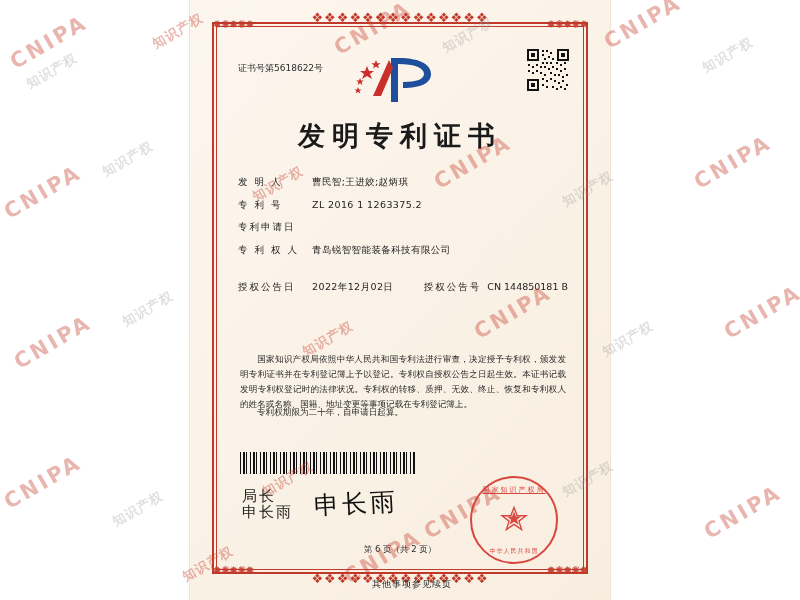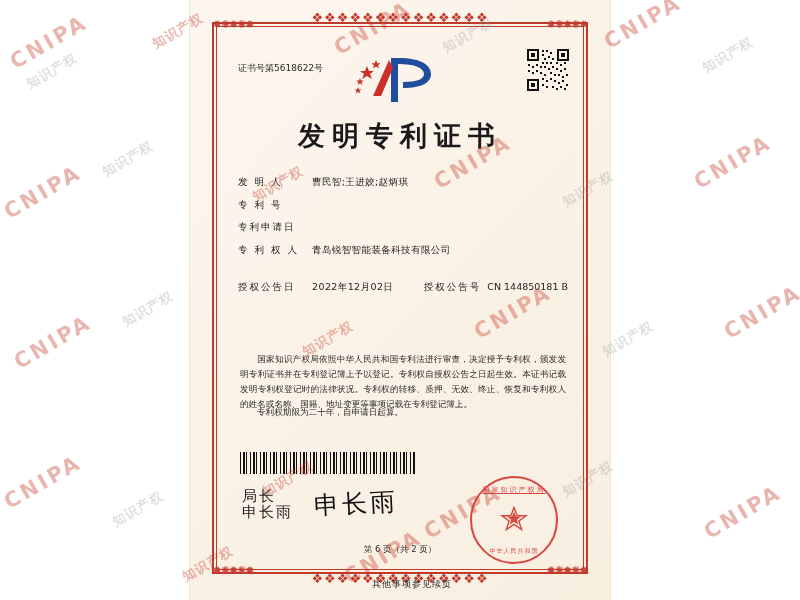--- a/index.html
+++ b/index.html
@@ -374,20 +374,21 @@
 
     <div class="title">发明专利证书</div>
 
     <div class="fields">
       <div class="row">
         <div class="lbl">发 明 人</div>
         <div class="val">曹民智;王进姣;赵炳琪</div>
       </div>
       <div class="row">
         <div class="lbl">专 利 号</div>
+        <div class="val">ZL 2016 1 1263375.2</div>
       </div>
       <div class="row">
         <div class="lbl">专利申请日</div>
       </div>
       <div class="row">
         <div class="lbl">专 利 权 人</div>
         <div class="val">青岛锐智智能装备科技有限公司</div>
       </div>
       <div class="row" style="margin-top:24px;">
         <div class="lbl">授权公告日</div>

